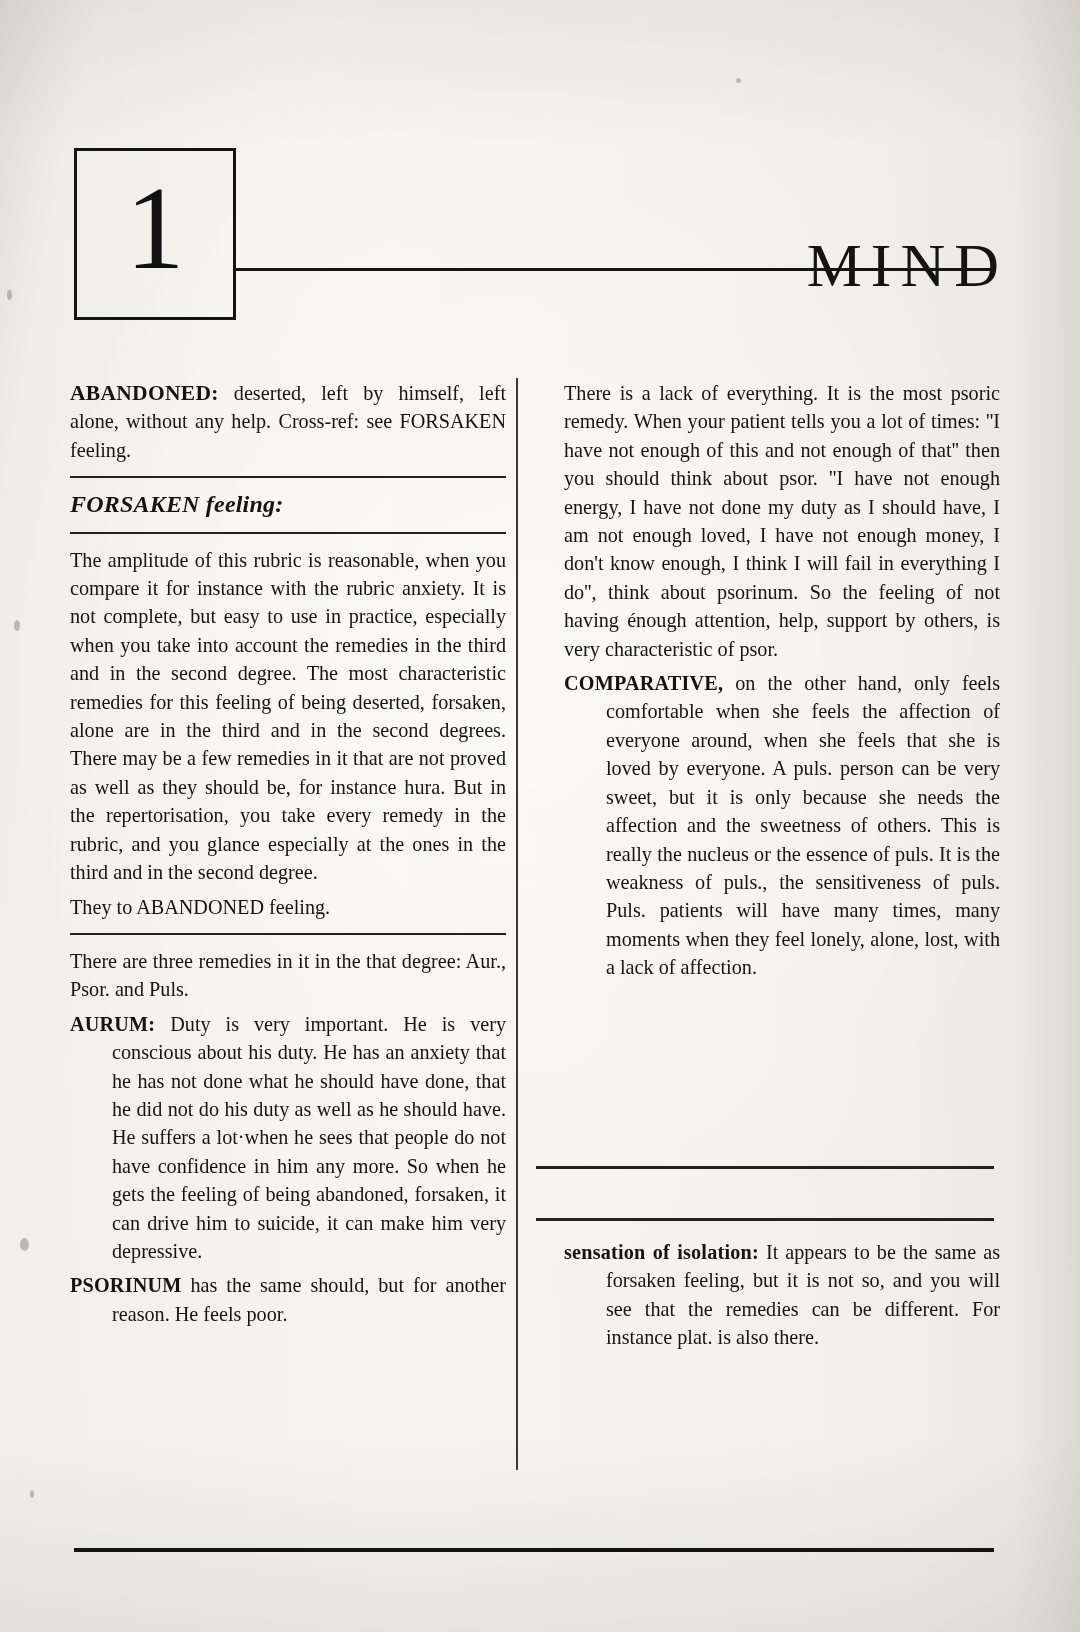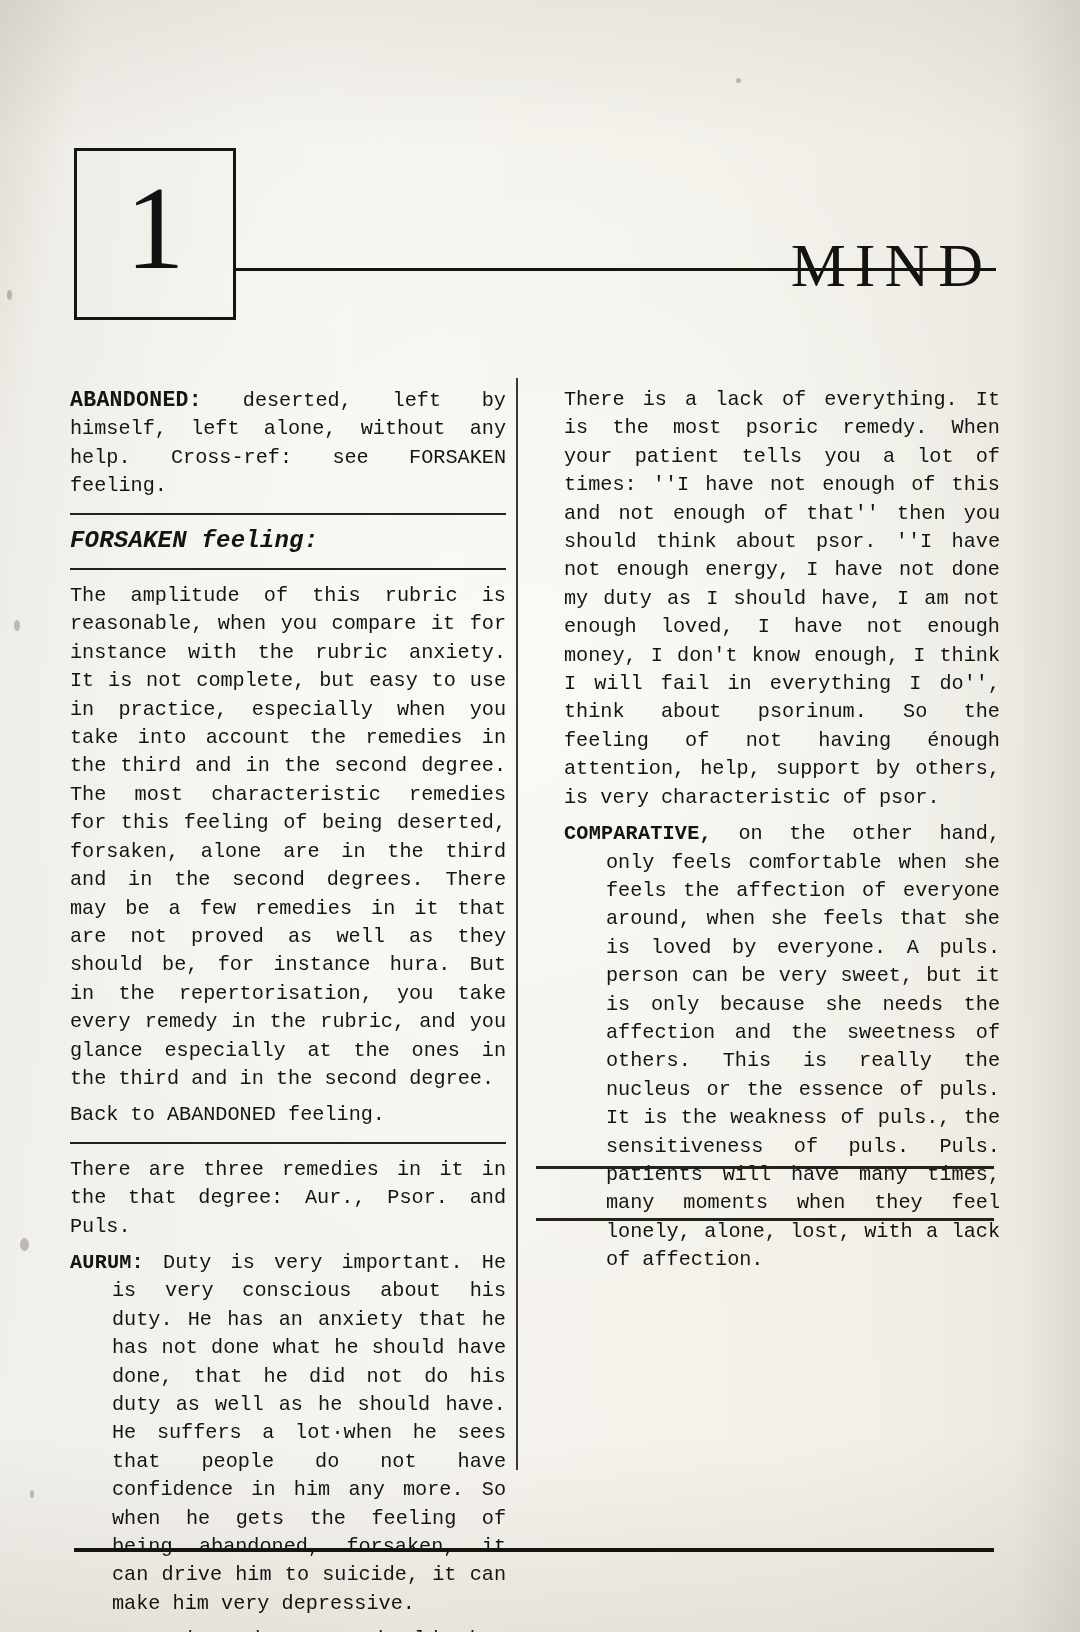--- a/index.html
+++ b/index.html
@@ -119,21 +119,21 @@
   .title-rule {
     position: absolute;
     left: 236px;
     top: 268px;
     width: 760px;
     height: 3px;
     background: #15150f;
   }
   .mind-title {
     position: absolute;
-    right: 88px;
+    right: 72px;
     top: 192px;
     font-size: 62px;
     line-height: 1;
     letter-spacing: 9px;
     font-weight: normal;
     font-family: "Liberation Serif", "DejaVu Serif", serif;
     color: #131310;
   }
 
   
@@ -164,23 +164,22 @@
     font-size: 20.2px;
     line-height: 28.4px;
     text-align: justify;
     text-justify: inter-word;
     color: #15150f;
   }
   .col-left  { left: 70px; }
   .col-right { left: 564px; }
 
   .col p {
-    margin: 8px 0 6px 0;
+    margin: 1px 0 6px 0;
     hyphens: none;
-    font-family: Liberation Mono, monospace;
   }
   .col p.tight { margin-bottom: 0; }
 
   .rubric-head {
     font-weight: bold;
     font-size: 21.5px;
     letter-spacing: 0.3px;
   }
 
   .italic-head {
@@ -306,21 +305,21 @@
       <hr class="hr">
 
       <p class="tight">
         <span class="italic-head">FORSAKEN feeling:</span>
       </p>
 
       <hr class="hr thin">
 
       <p>The amplitude of this rubric is reasonable, when you compare it for instance with the rubric anxiety. It is not complete, but easy to use in practice, especially when you take into account the remedies in the third and in the second degree. The most characteristic remedies for this feeling of being deserted, forsaken, alone are in the third and in the second degrees. There may be a few remedies in it that are not proved as well as they should be, for instance hura. But in the repertorisation, you take every remedy in the rubric, and you glance especially at the ones in the third and in the second degree.</p>
 
-      <p>Back to ABANDONED feeling.</p>
+      <p>They to ABANDONED feeling.</p>
 
       <hr class="hr">
 
       <p>There are three remedies in it in the that degree: Aur., Psor. and Puls.</p>
 
       <p class="remedy">
         <span class="name ind">AURUM:</span>
         <span>Duty is very important. He is very conscious about his duty. He has an anxiety that he has not done what he should have done, that he did not do his duty as well as he should have. He suffers a lot·when he sees that people do not have confidence in him any more. So when he gets the feeling of being abandoned, forsaken, it can drive him to suicide, it can make him very depressive.</span>
       </p>
 
@@ -339,19 +338,23 @@
         <span class="name ind">COMPARATIVE,</span>
         <span>on the other hand, only feels comfortable when she feels the affection of everyone around, when she feels that she is loved by everyone. A puls. person can be very sweet, but it is only because she needs the affection and the sweetness of others. This is really the nucleus or the essence of puls. It is the weakness of puls., the sensitiveness of puls. Puls. patients will have many times, many moments when they feel lonely, alone, lost, with a lack of affection.</span>
       </p>
 
     </div>
 
     <div class="subrubric-rule-top"></div>
     <div class="subrubric-rule-bot"></div>
 
     <div class="col col-right" style="top:1238px;">
+      <p class="remedy" style="margin-top:0;">
+        <span class="name ind">sensation of isolation:</span>
+        <span>It appears to be the same as forsaken feeling, but it is not so, and you will see that the remedies can be different. For instance plat. is also there.</span>
+      </p>
 
     </div>
 
     <div class="bottom-rule"></div>
 
   </div>
 </div>
 
 </body></html>

